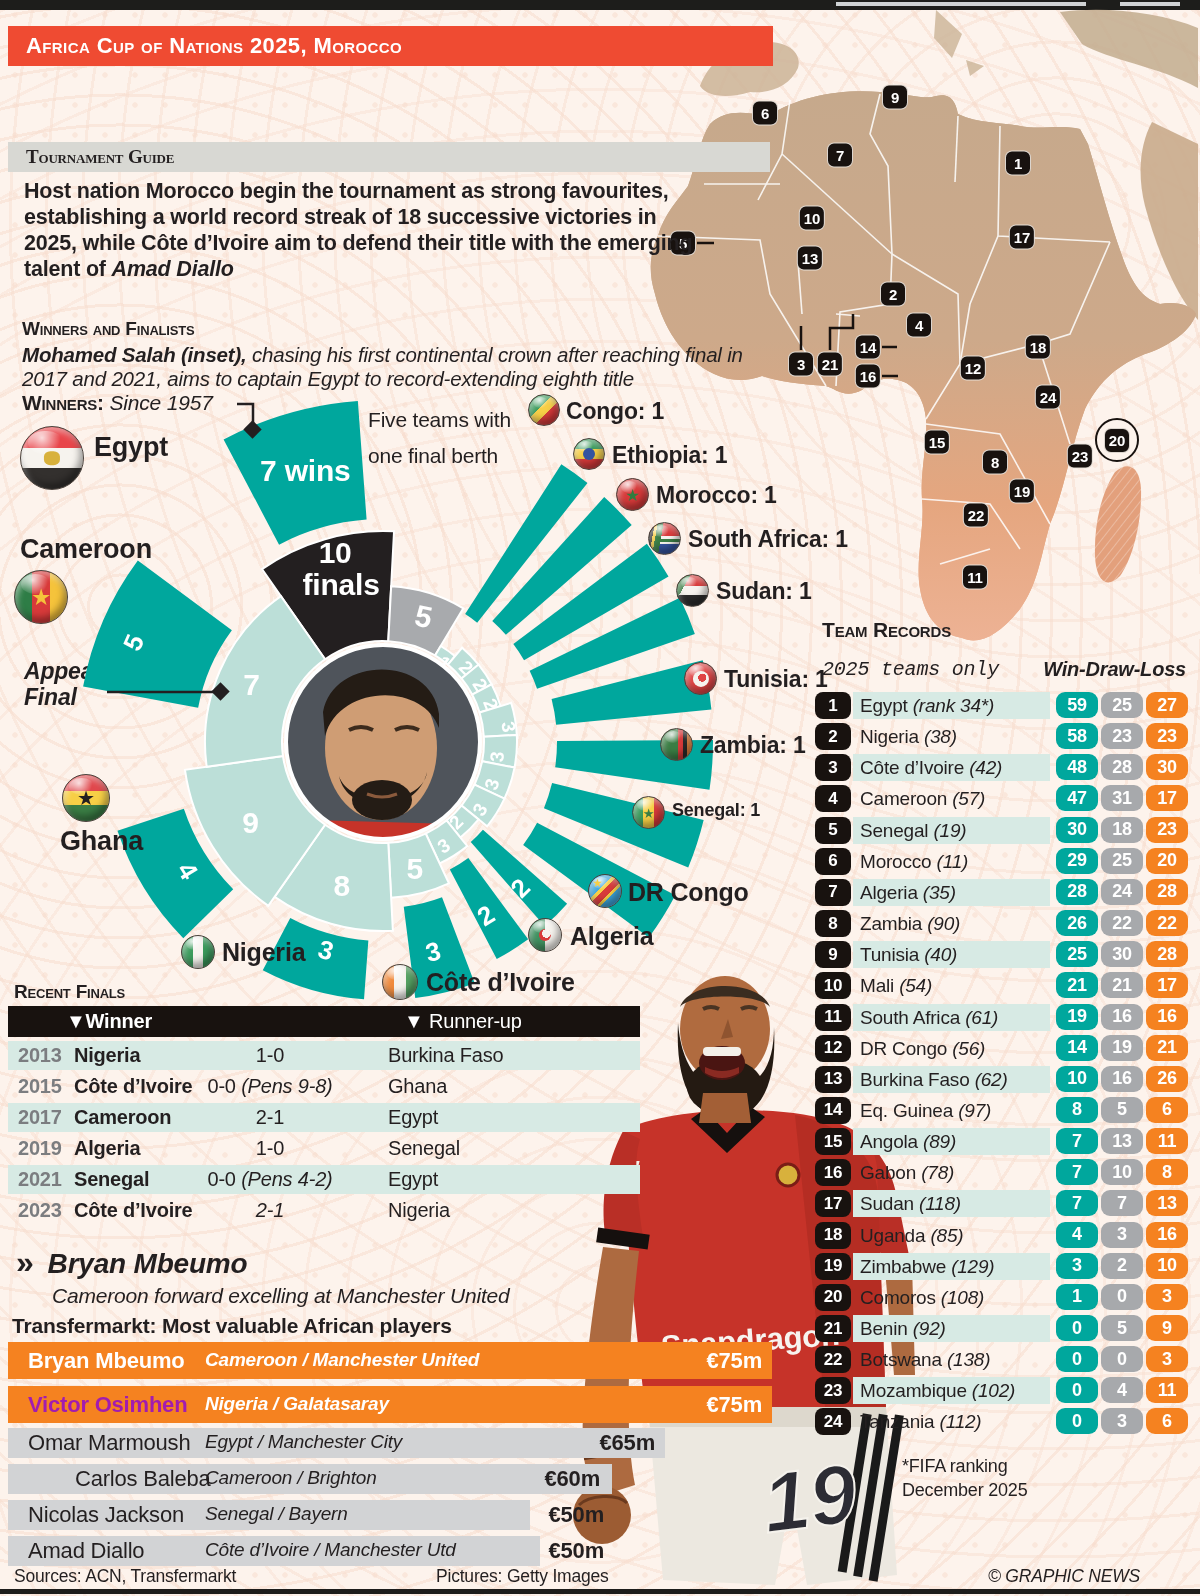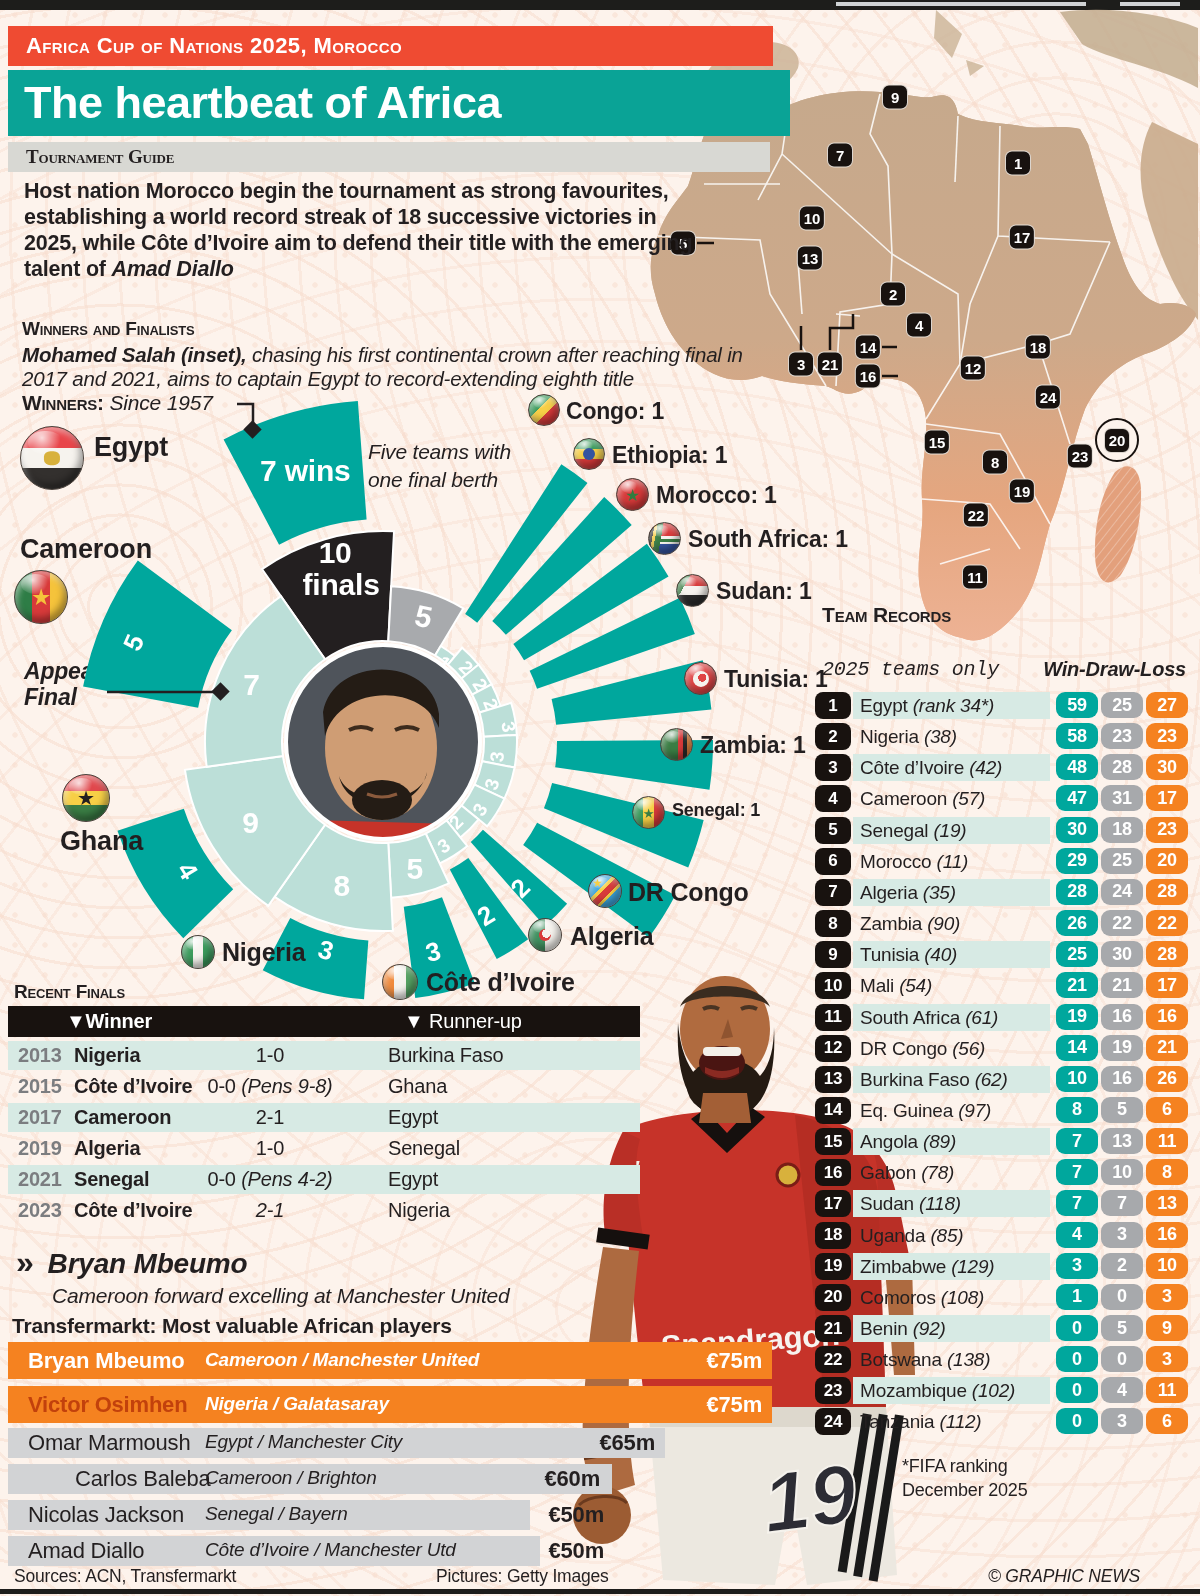--- a/index.html
+++ b/index.html
@@ -22,21 +22,21 @@
   .banner-gray{left:8px;top:142px;width:762px;height:30px;background:#d8d8d3;display:flex;align-items:center;font-family:Liberation Serif, serif;}
   .banner-gray span{margin-left:18px;font-weight:bold;font-size:19px;font-variant:small-caps;}
   .intro{left:24px;top:178px;width:690px;font-size:21.5px;font-weight:bold;line-height:26px;}
   .intro i{font-style:italic;}
   .h-sc{font-weight:bold;font-size:19px;font-variant:small-caps;}
   .wf-text{left:22px;top:343px;width:770px;font-style:italic;font-size:20.5px;line-height:24px;}
   .wf-text b{font-weight:bold;}
   .winners-label{left:22px;top:391px;font-size:21px;}
   .winners-label .w1{font-weight:bold;font-variant:small-caps;}
   .winners-label .w2{font-style:italic;}
-  .five-note{left:368px;top:402px;font-style:italic;font-size:21px;line-height:28px;margin-top:36px;}
+  .five-note{left:368px;top:402px;font-size:21px;line-height:36px;}
   .appear-label{left:24px;top:658px;font-weight:bold;font-style:italic;font-size:23px;line-height:26px;}
   
   .flag{position:absolute;border-radius:50%;border:1px solid #4a423c;box-sizing:border-box;
         box-shadow:inset -3px -5px 7px rgba(0,0,0,.38), inset 2px 4px 6px rgba(255,255,255,.5);}
   .flag::before{content:"";position:absolute;left:12%;top:6%;width:55%;height:38%;border-radius:50%;
         background:radial-gradient(circle at 40% 30%, rgba(255,255,255,.8), rgba(255,255,255,0) 70%);}
   .flag::after{content:"";position:absolute;left:50%;top:50%;transform:translate(-50%,-50%);}
   .flag-egypt{background:linear-gradient(180deg,#e8454a 0 34%,#f6f3ee 34% 66%,#33302e 66%);}
   .flag-egypt::after{width:26%;height:22%;background:#d8b13c;border-radius:40%;}
   .flag-cameroon{background:linear-gradient(90deg,#2e7d46 0 33%,#d83a3a 33% 67%,#f5c33b 67%);}
@@ -63,21 +63,21 @@
   .flag-congo{background:linear-gradient(135deg,#3a9b5c 0 40%,#f7cf46 40% 60%,#d83a3a 60%);}
   .chart-label{position:absolute;font-weight:bold;white-space:nowrap;}
   
   .badge{position:absolute;transform:translate(-50%,-50%);min-width:26px;height:25px;padding:0 4px;
      background:#18120f;border:1.5px solid rgba(255,248,240,.85);border-radius:7px;box-sizing:border-box;
      color:#fff;font-weight:bold;font-size:15px;display:flex;align-items:center;justify-content:center;}
   .badge-ring{position:absolute;transform:translate(-50%,-50%);width:40px;height:40px;border-radius:50%;
      background:#fdf3ec;border:2.5px solid #18120f;display:flex;align-items:center;justify-content:center;}
   .badge-ring .badge{position:static;transform:none;}
   
-  .tr-head{left:822px;top:603px;font-size:21px;text-align:center;}
+  .tr-head{left:822px;top:618px;font-size:21px;text-align:center;}
   .tr-sub{left:822px;top:658px;font-style:italic;font-size:20px;font-family:Liberation Mono, monospace;}
   .tr-wdl{left:986px;top:658px;width:200px;text-align:right;font-weight:bold;font-style:italic;font-size:20px;}
   .tr-row-band{position:absolute;left:853px;width:197px;background:#d7eae4;}
   .tr-rank{position:absolute;left:815px;width:36px;background:#18120f;border-radius:8px;color:#fff;
      font-weight:bold;font-size:17px;display:flex;align-items:center;justify-content:center;}
   .tr-name{position:absolute;left:860px;font-size:19px;white-space:nowrap;}
   .tr-name i{font-style:italic;}
   .chip{position:absolute;width:42px;border-radius:9px;color:#fff;font-weight:bold;font-size:18px;
      display:flex;align-items:center;justify-content:center;}
   .fn{font-size:18px;}
@@ -196,23 +196,20 @@
         <div class="badge">20</div>
       </div>
       <div class="badge" style="left: 830px; top: 364px;">21</div>
       <div class="badge" style="left: 976px; top: 515px;">22</div>
       <div class="badge" style="left: 1080px; top: 456px;">23</div>
       <div class="badge" style="left: 1048px; top: 397px;">24</div>
     </div>
 
   <div class="abs banner-red">
     <span>Africa Cup of Nations 2025, Morocco</span>
-    </div>
-  <div class="abs banner-teal">
-    <span>The heartbeat of Africa</span>
     </div>
   <div class="abs banner-gray">
     <span>Tournament Guide</span>
     </div>
 
   <div class="abs intro">
     <span>Host nation Morocco begin the tournament as strong favourites, establishing a world record streak of 18 successive victories in 2025, while Côte d’Ivoire aim to defend their title with the emerging talent of </span><i>Amad Diallo</i>
   </div>
 
   <div class="abs h-sc" style="left:22px;top:318px;">Winners and Finalists</div>
@@ -570,21 +567,21 @@
   </div>
   <div class="abs mb-desc">Cameroon forward excelling at Manchester United</div>
 
   <div class="abs tm-head">Transfermarkt: Most valuable African players</div>
   <div id="tm-rows">
       <div class="tm-bar tm-orange" style="top: 1342px; width: 764px; height: 37px;"></div>
       <div class="tm-name" style="top: 1347.5px;"><b style="color:#fff">Bryan Mbeumo</b></div>
       <div class="tm-detail" style="top: 1348.5px;"><b style="color:#fff">Cameroon / Manchester United</b></div>
       <div class="tm-value" style="left: 652px; top: 1347.5px; color: rgb(255, 255, 255);">€75m</div>
       <div class="tm-bar tm-orange" style="top: 1386px; width: 764px; height: 37px;"></div>
-      <div class="tm-name" style="top: 1391.5px;"><b style="color:#c2410c">Victor Osimhen</b></div>
+      <div class="tm-name" style="top: 1391.5px;"><b style="color:#a21caf">Victor Osimhen</b></div>
       <div class="tm-detail" style="top: 1392.5px;"><b style="color:#fff">Nigeria / Galatasaray</b></div>
       <div class="tm-value" style="left: 652px; top: 1391.5px; color: rgb(255, 255, 255);">€75m</div>
       <div class="tm-bar tm-gray" style="top: 1428px; width: 657px; height: 30px;"></div>
       <div class="tm-name" style="top: 1430px;">Omar Marmoush</div>
       <div class="tm-detail" style="top: 1431px;">Egypt / Manchester City</div>
       <div class="tm-value" style="left: 545px; top: 1430px; color: rgb(35, 31, 32);">€65m</div>
       <div class="tm-bar tm-gray" style="top: 1464px; width: 604px; height: 30px;"></div>
       <div class="tm-name" style="top: 1466px; margin-left: 47px;">Carlos Baleba</div>
       <div class="tm-detail" style="top: 1467px;">Cameroon / Brighton</div>
       <div class="tm-value" style="left: 490px; top: 1466px; color: rgb(35, 31, 32);">€60m</div>

